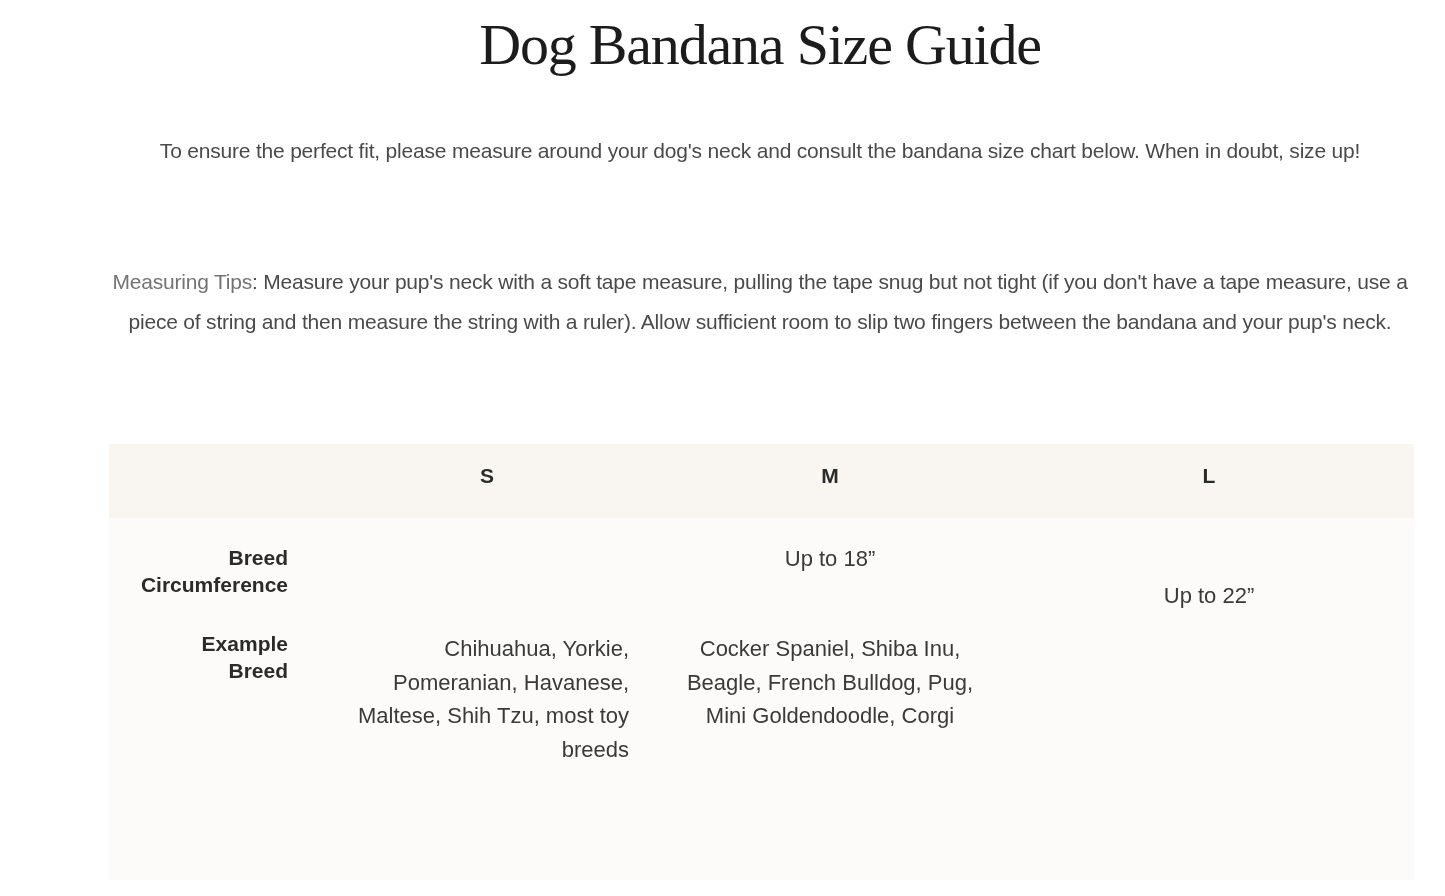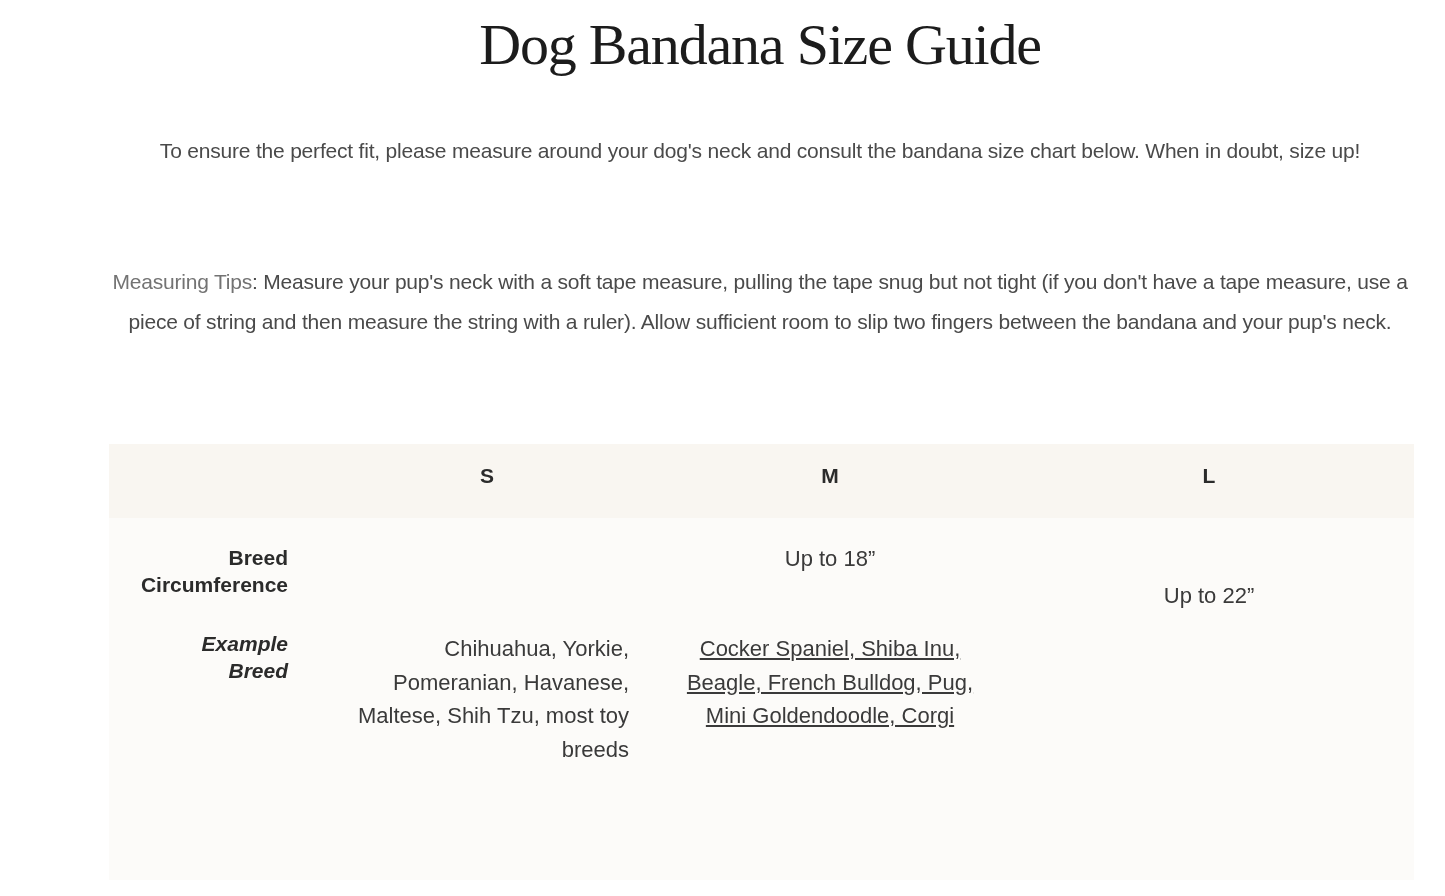--- a/index.html
+++ b/index.html
@@ -70,18 +70,18 @@
     <div class="th col-m">M</div>
     <div class="th col-l">L</div>
   </div>
 
   <div class="row-label" style="top:100px; width:179px;">
     <span style="display:inline-block; width:160px;">Breed Circumference</span>
   </div>
   <div class="cell col-m" style="top:98px;">Up to 18”</div>
   <div class="cell col-l" style="top:98px;margin-top:37px;">Up to 22”</div>
 
-  <div class="row-label" style="top:186px;font-style:italic;">
+  <div class="row-label" style="top:186px;">
     <span style="display:inline-block; width:100px;">Example Breed</span>
   </div>
   <div class="cell col-s" style="top:188px;text-align:right;">Chihuahua, Yorkie, Pomeranian, Havanese, Maltese, Shih Tzu, most toy breeds</div>
-  <div class="cell col-m" style="top:188px;text-decoration:underline;">Cocker Spaniel, Shiba Inu, Beagle, French Bulldog, Pug, Mini Goldendoodle, Corgi</div>
+  <div class="cell col-m" style="top:188px;">Cocker Spaniel, Shiba Inu, Beagle, French Bulldog, Pug, Mini Goldendoodle, Corgi</div>
 </div>
 
 </body></html>

